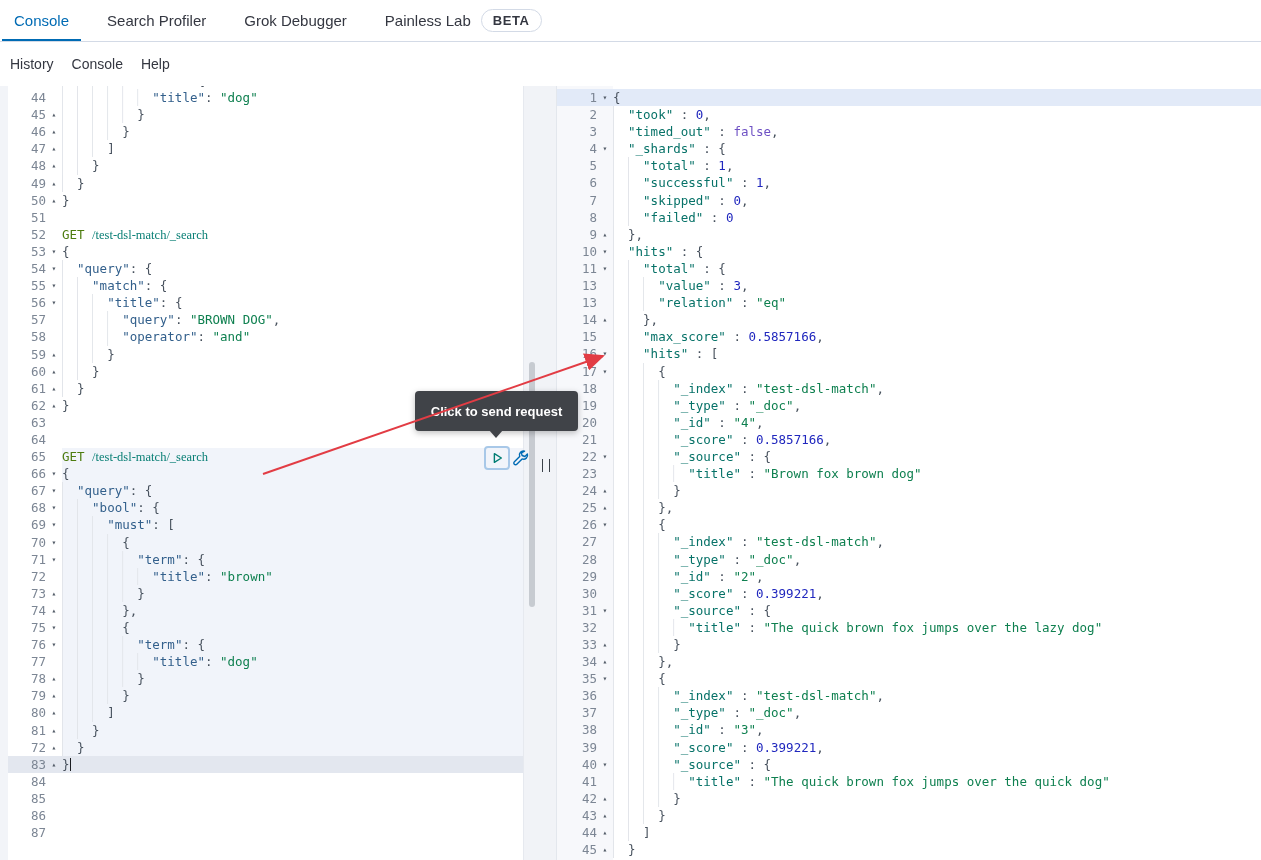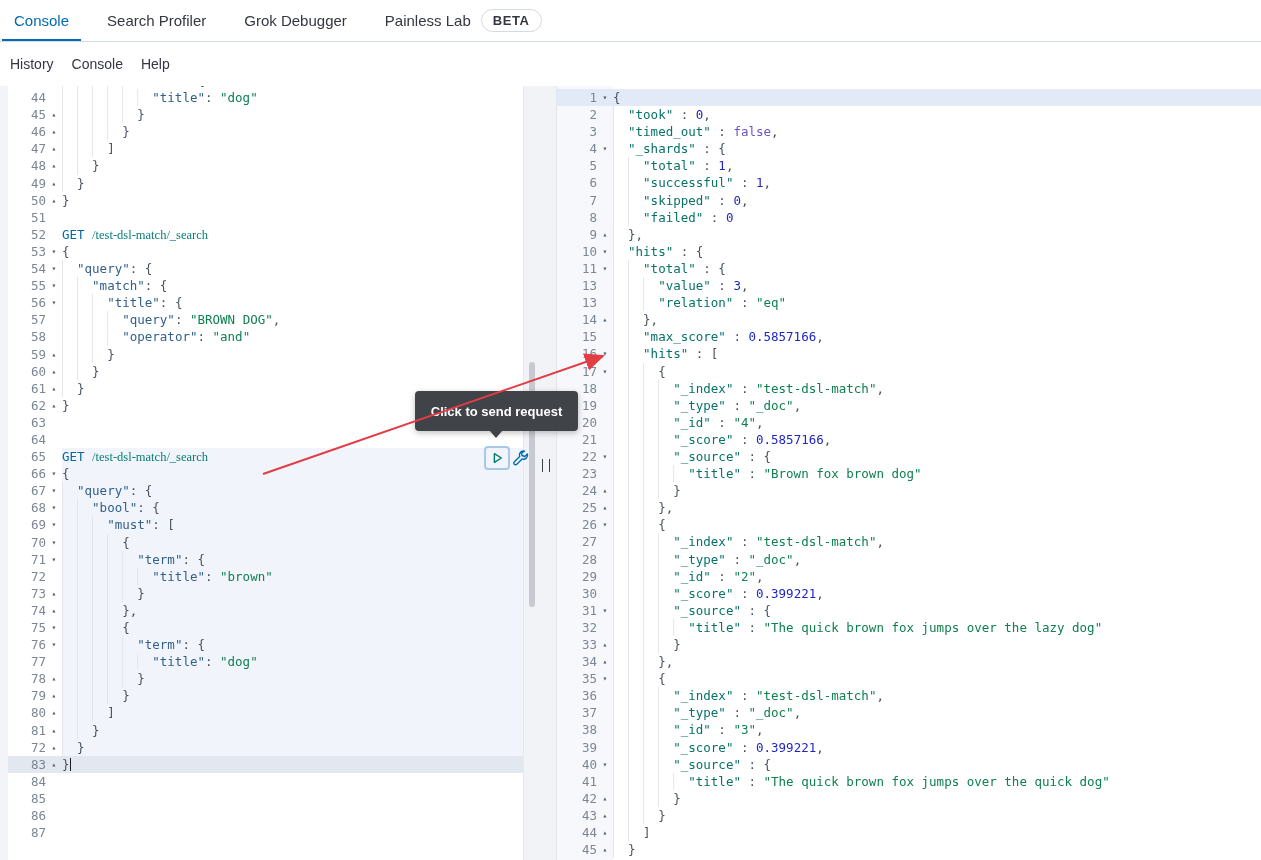--- a/index.html
+++ b/index.html
@@ -47,21 +47,21 @@
 
   .tok-i { display:inline-block; height:17.1px; vertical-align:top;
     background-image:linear-gradient(to right,#E2E5EA 1px, transparent 1px);
     background-size:2ch 100%; }
   .tok-k { color:#33608C; }
   #right-editor .tok-k { color:#077268; }
   .tok-s { color:#0F8050; }
   .tok-n { color:#2027BE; }
   .tok-b { color:#6E51C4; }
   .tok-p { color:#47515D; }
-  .tok-m { color:#0369a1; }
+  .tok-m { color:#4d7c0f; }
   .tok-u { color:#077E74;font-family:Liberation Serif, serif; }
   .caret { display:inline-block; width:0; height:13px; border-left:1.5px solid #1A1C21;
     vertical-align:-2px; }
 
   
   #scroll-thumb { position:absolute; left:529px; top:362px; width:6px; height:245px;
     background:#C7CBD1; border-radius:3px; }
   #resizer { position:absolute; left:542px; top:459px; width:8px; height:13px; cursor:col-resize;
     border-left:1.5px solid #3A4149; border-right:1.5px solid #3A4149; }
   #play-btn { position:absolute; left:484px; top:446px; width:26px; height:24px;

